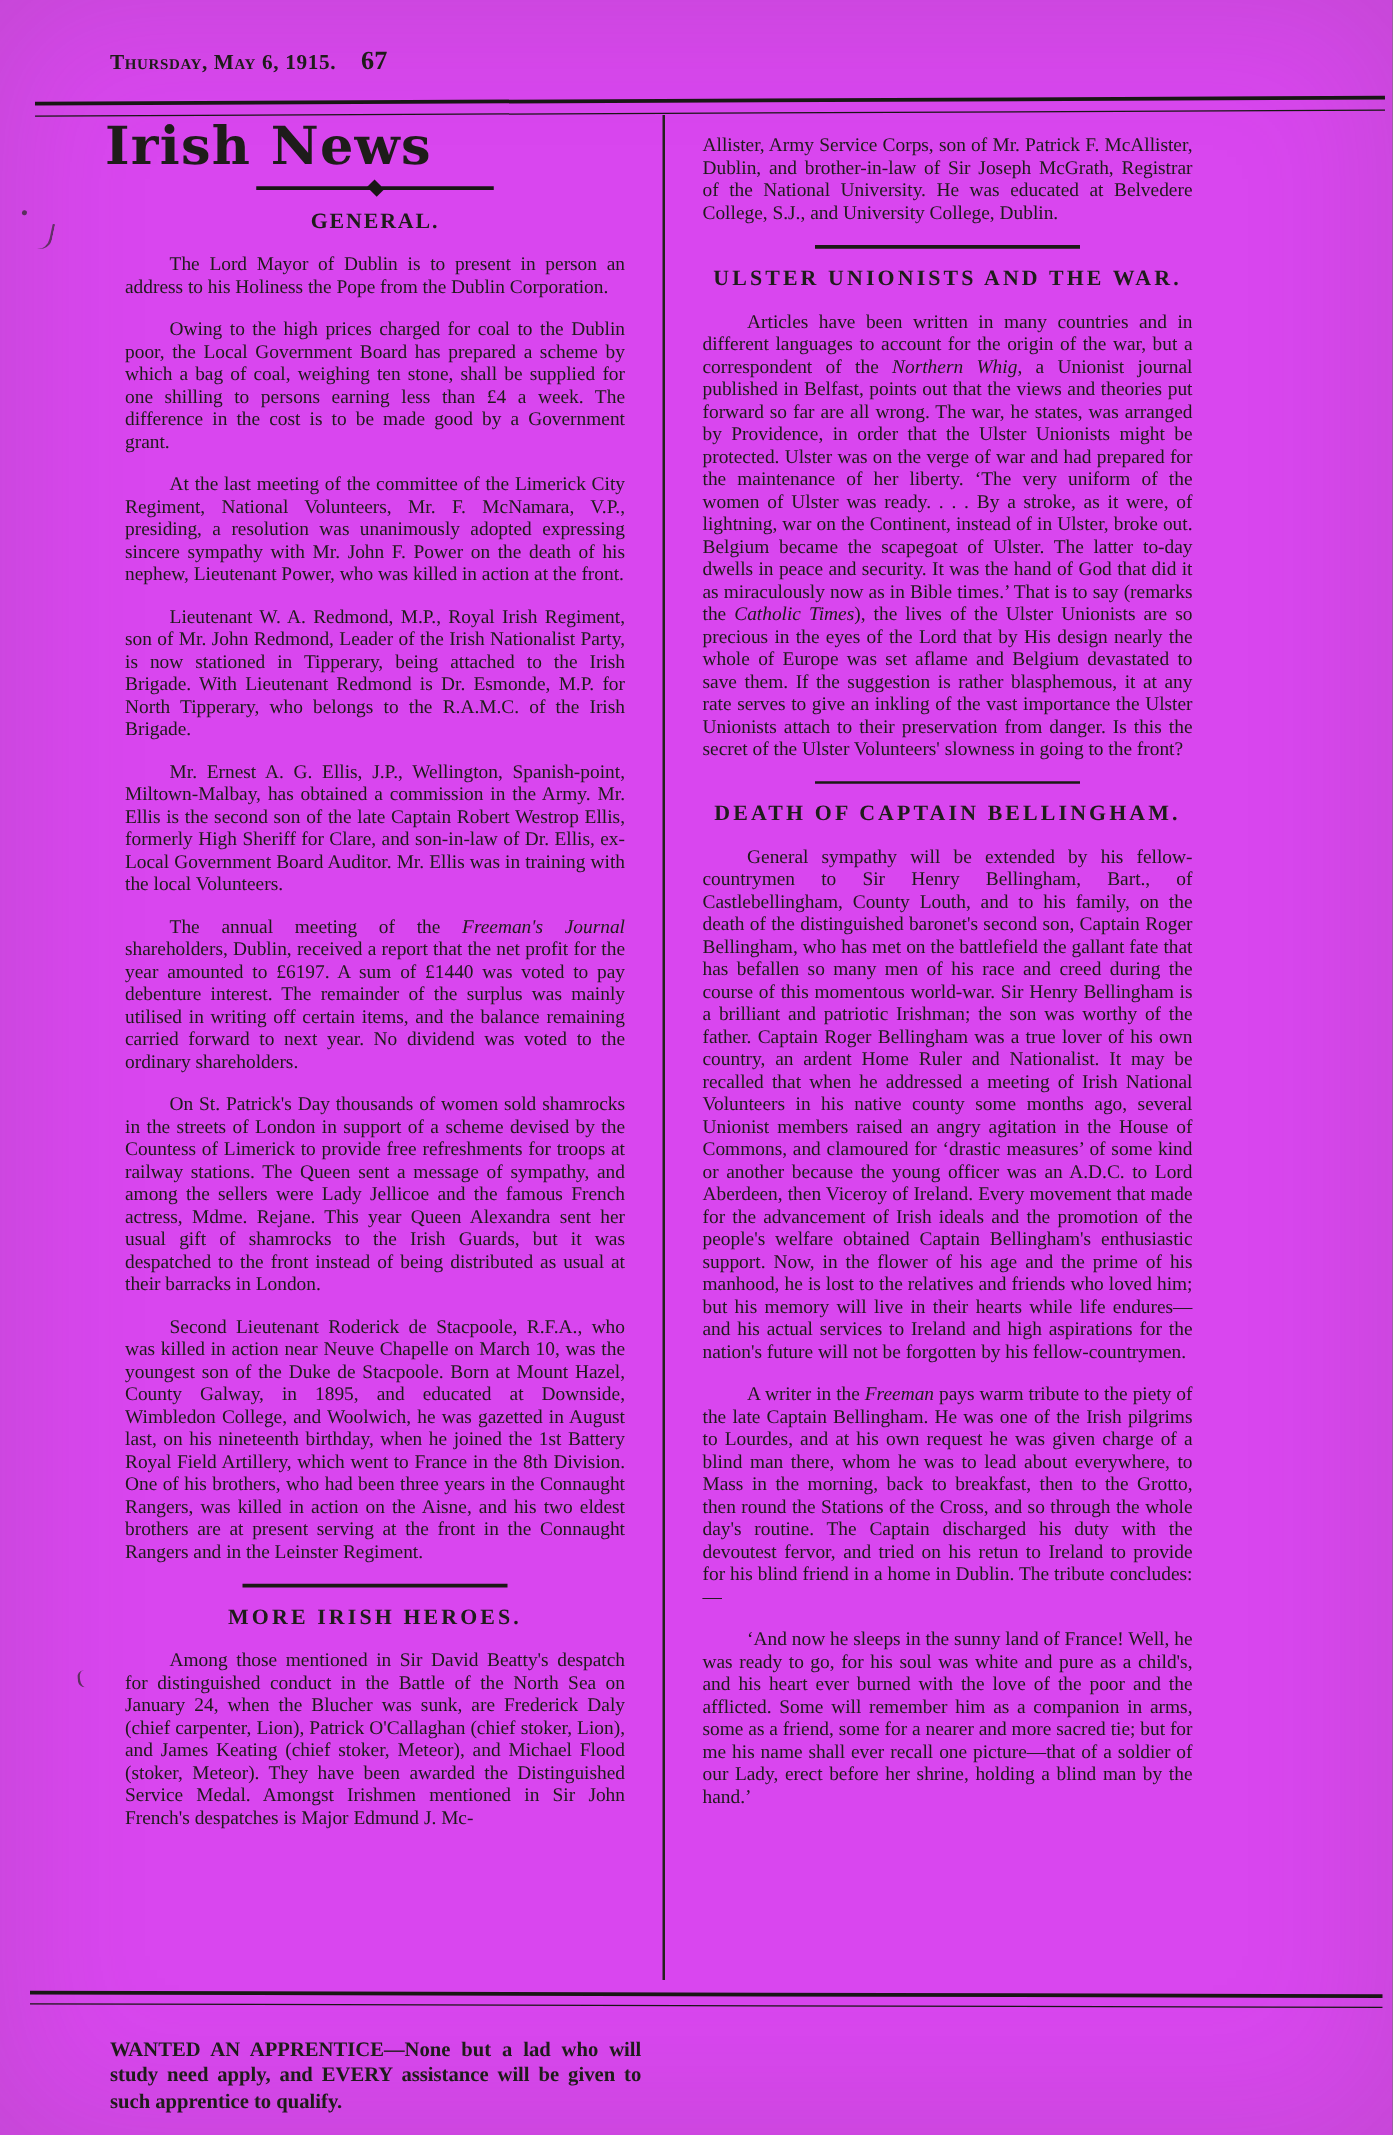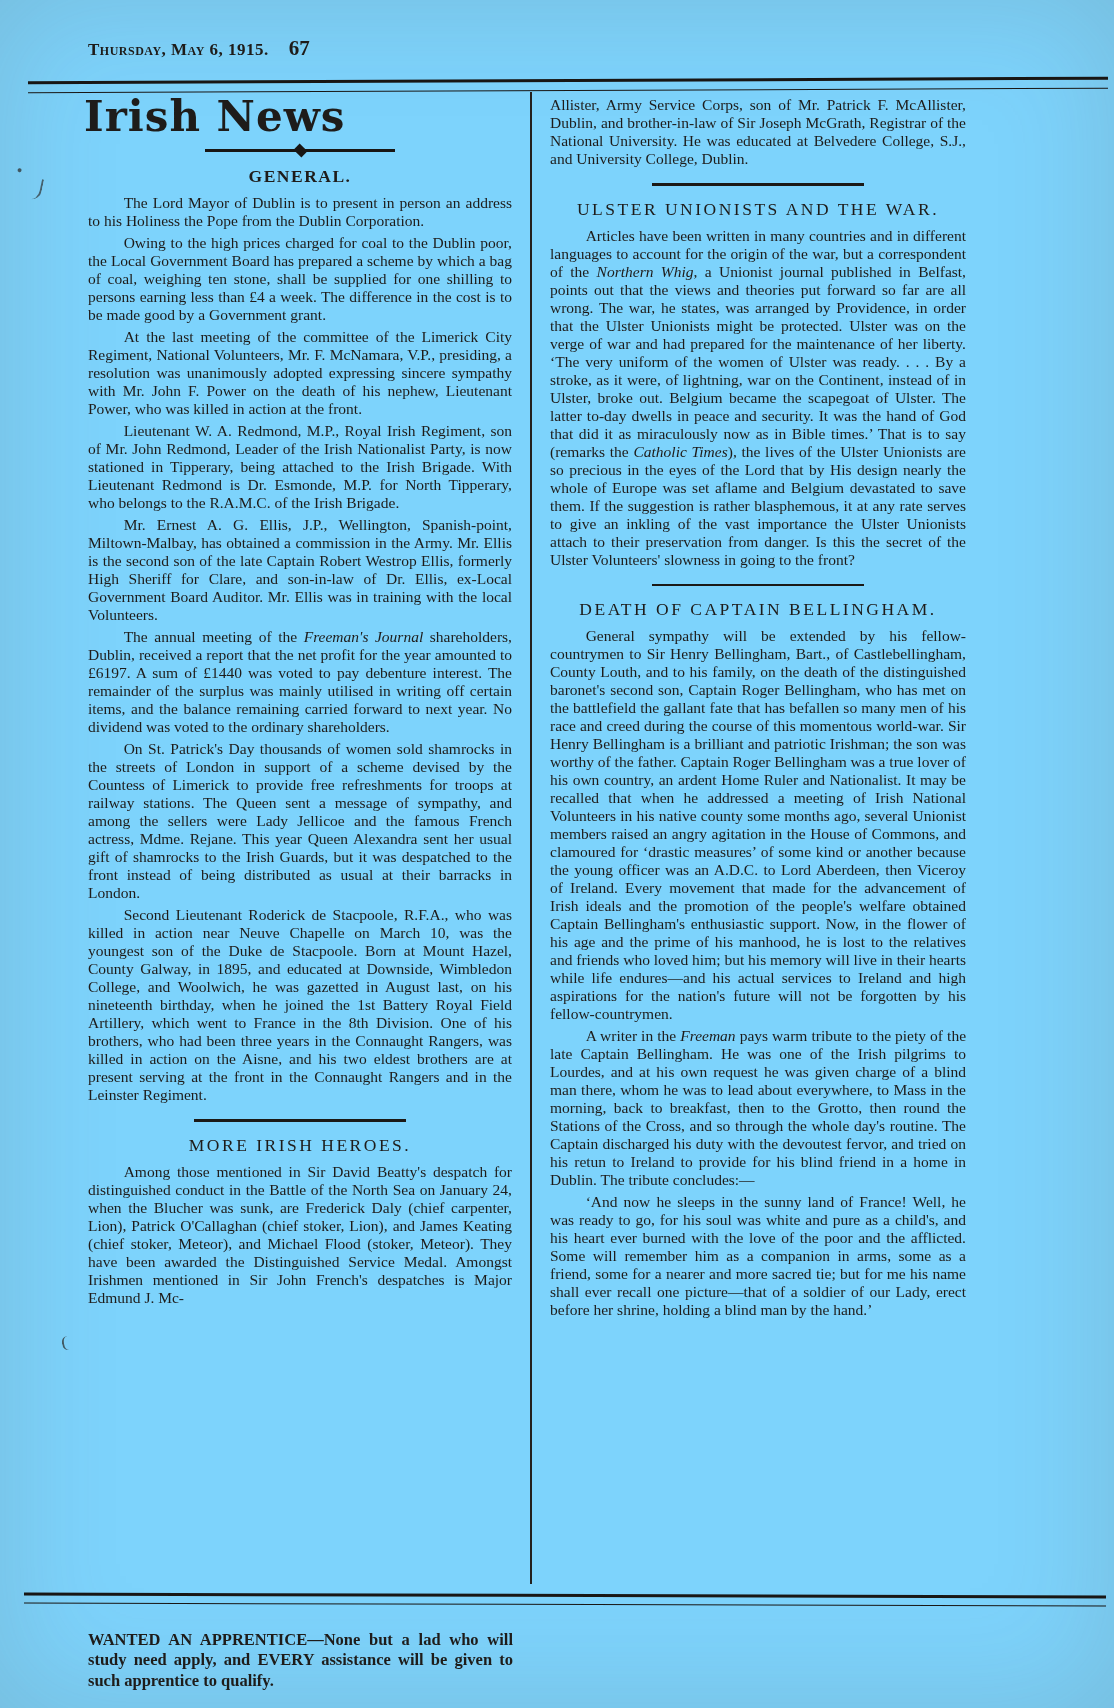--- a/index.html
+++ b/index.html
@@ -1,20 +1,20 @@
 <!DOCTYPE html>
 <html><head>
 <meta charset="utf-8">
 <style>
   html,body { margin:0; padding:0; background:#777; }
   .page {
     position:relative;
     width:1114px; height:1708px;
     margin:0 auto;
-    background:#7dd3fc;
+    background:#d946ef;
     box-shadow: inset 0 0 120px rgba(90,85,70,.18);
     font-family:"Liberation Serif", serif;
     color:#1e1c1a;
     overflow:hidden;
   }
   
   .masthead { position:absolute; top:36px; left:88px; width:850px; display:flex; align-items:baseline; }
   .masthead .date { font-variant:small-caps; font-weight:bold; font-size:17px; letter-spacing:.5px; white-space:nowrap; }
   .masthead .title { flex:1; text-align:center; font-size:27px; font-weight:bold; letter-spacing:2.5px; white-space:nowrap; }
   .masthead .pageno { font-size:21px; font-weight:bold; padding-left:20px; }
@@ -23,24 +23,24 @@
   
   .columns { position:absolute; top:92px; left:84px; height:1498px; display:flex; overflow:hidden; }
   .col-left  { width:432px; }
   .gutter { width:30px; display:flex; justify-content:center; }
   .col-rule { width:2.5px; height:1492px; background:#24211e; }
   .col-right { width:424px; }
   .article-title { margin:0 0 4px; text-align:left; font-size:42px; font-weight:bold; letter-spacing:1px; font-family:"DejaVu Serif", serif; }
   .title-divider { width:190px; margin:2px auto 10px; display:flex; align-items:center; }
   .title-divider .line { flex:1; height:2.5px; background:#181614; }
   .title-divider .diamond { width:11px; height:11px; background:#181614; transform:rotate(45deg) scale(1,.78); margin:0 -1px; }
-  .sec-heading { margin:8px 0 7px; text-align:center; font-size:17.5px; letter-spacing:2.5px; font-weight:normal; }
+  .sec-heading { margin:8px 0 7px; text-align:center; font-size:17.5px; letter-spacing:2.5px; font-weight:bold; }
   .sec-heading.bold { font-weight:bold; letter-spacing:1.5px; }
   .sec-rule { width:212px; height:2.5px; background:#1b1916; margin:15px auto 13px; }
-  p.body { margin:4px; font-size:15.5px; line-height:18px; text-align:justify; text-indent:2.3em; }
+  p.body { margin:16px; font-size:15.5px; line-height:18px; text-align:justify; text-indent:2.3em; }
   p.body.noindent { text-indent:0; }
   
   .footer-rule { position:absolute; top:1594px; left:24px; right:8px; height:7px;
     border-top:3.5px solid #181614; border-bottom:1.5px solid #181614; transform:rotate(.15deg); }
   .wanted-ad { position:absolute; top:1613px; left:88px; width:425px;
     font-size:16.5px; font-weight:bold; line-height:20.5px; text-align:justify; }
   .chemist-ad { position:absolute; top:1607px; left:506px; width:582px; font-family:"Liberation Sans", sans-serif; }
   .chemist-ad .row1 { display:flex; align-items:flex-start; }
   .chemist-ad .name { font-size:37px; font-weight:bold; letter-spacing:.5px; line-height:36px; white-space:nowrap; }
   .chemist-ad .title-block { margin-left:9px; padding-top:2px; text-align:center; }

